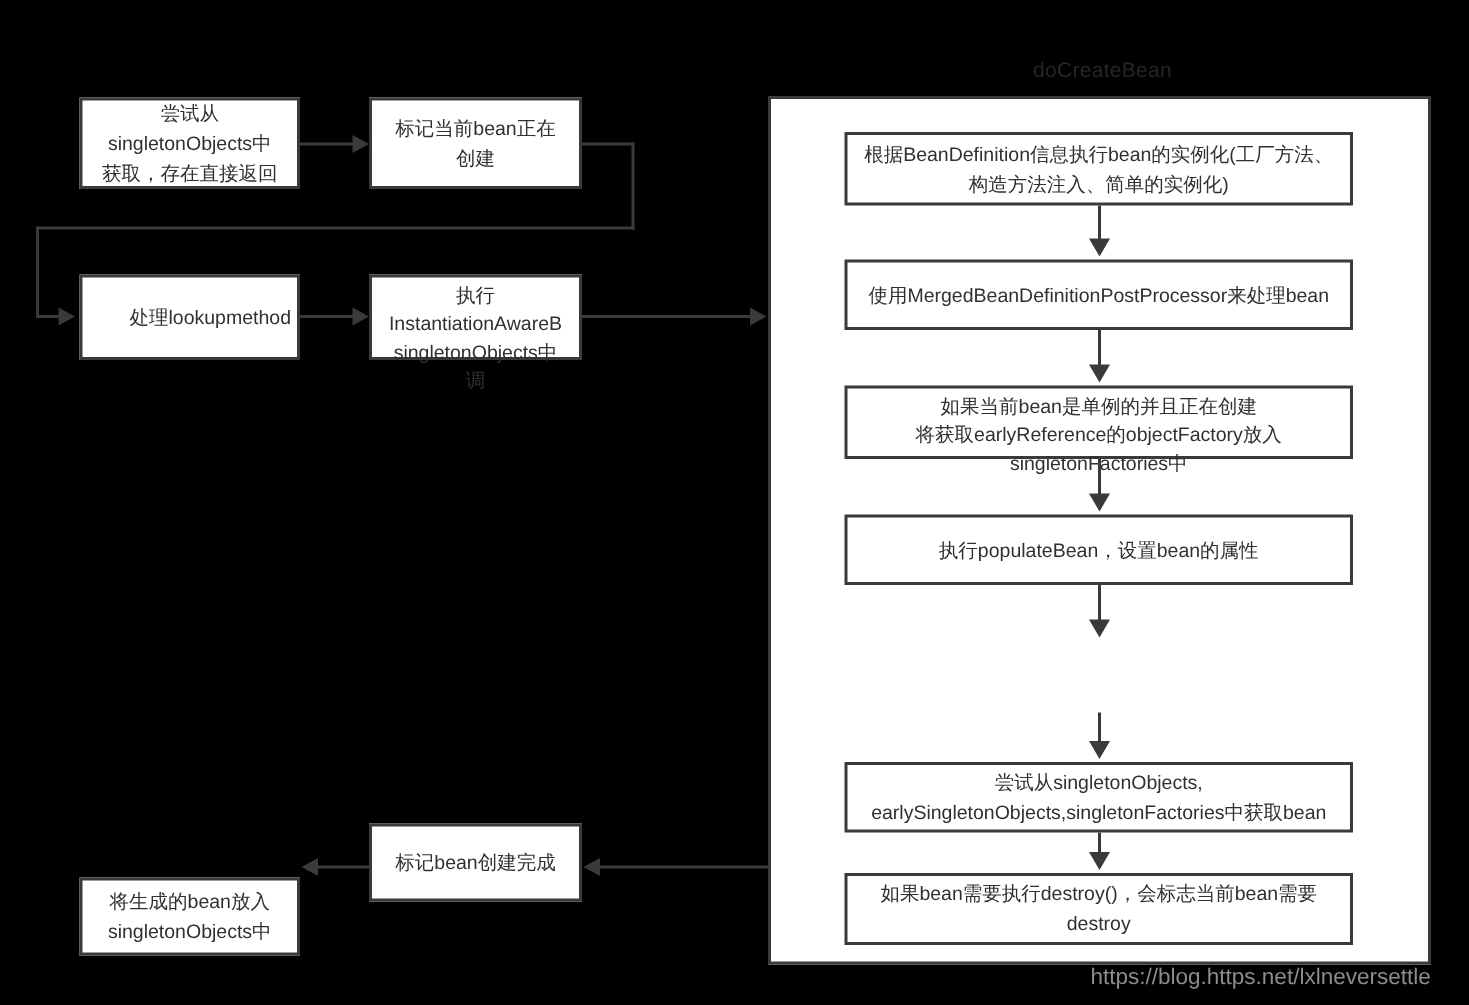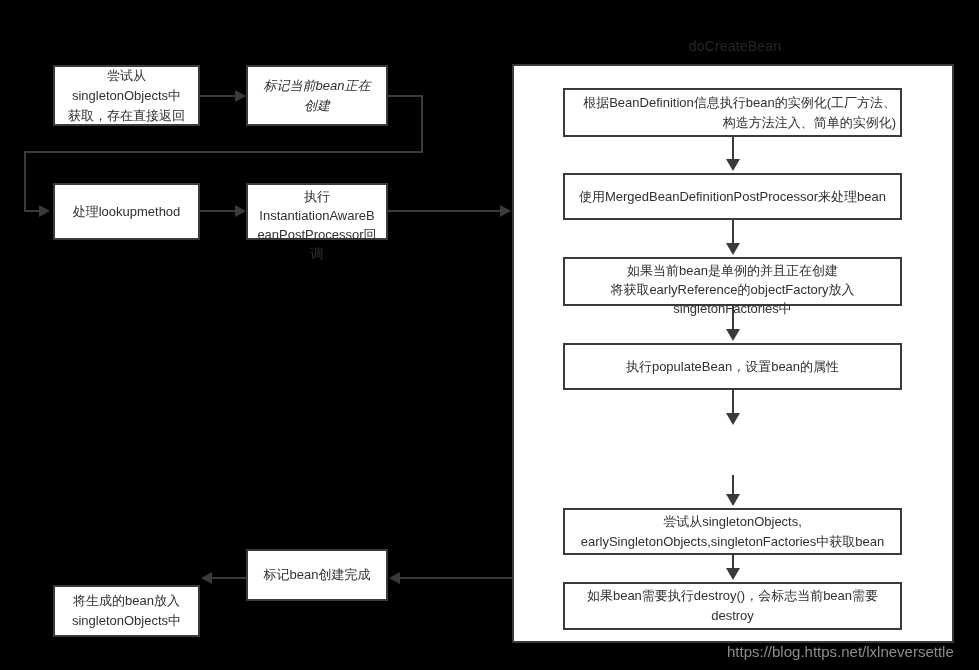--- a/index.html
+++ b/index.html
@@ -95,46 +95,46 @@
 
   <div class="panel" style="left:512px; top:64px; width:442px; height:579px;"></div>
   <div class="panel-title" style="left:635px; top:38px; width:200px;">doCreateBean</div>
 
   <div class="node" style="left:53px; top:65px; width:147px; height:61px;">
     <span class="txt">尝试从
 singletonObjects中
 获取，存在直接返回</span>
   </div>
 
-  <div class="node" style="left:246px; top:65px; width:142px; height:61px;font-style:italic;">
+  <div class="node" style="left:246px; top:65px; width:142px; height:61px;">
     <span class="txt">标记当前bean正在
 创建</span>
   </div>
 
-  <div class="node" style="left:53px; top:183px; width:147px; height:57px;">
+  <div class="node" style="left:53px; top:183px; width:147px; height:57px;text-align:right;">
     <span class="txt">处理lookupmethod</span>
   </div>
 
   <div class="node overflow" style="left:246px; top:183px; width:142px; height:57px;">
     <span class="txt">执行
 InstantiationAwareB
-eanPostProcessor回
+singletonObjects中
 调</span>
   </div>
 
   <div class="node" style="left:53px; top:549px; width:147px; height:52px;margin-top:36px;">
     <span class="txt">将生成的bean放入
 singletonObjects中</span>
   </div>
 
   <div class="node" style="left:246px; top:549px; width:142px; height:52px;">
     <span class="txt">标记bean创建完成</span>
   </div>
 
-  <div class="node" style="left:563px; top:88px; width:339px; height:49px;text-align:right;">
+  <div class="node" style="left:563px; top:88px; width:339px; height:49px;">
     <span class="txt">根据BeanDefinition信息执行bean的实例化(工厂方法、
 构造方法注入、简单的实例化)</span>
   </div>
 
   <div class="node" style="left:563px; top:173px; width:339px; height:47px;">
     <span class="txt">使用MergedBeanDefinitionPostProcessor来处理bean</span>
   </div>
 
   <div class="node overflow" style="left:563px; top:257px; width:339px; height:49px;">
     <span class="txt">如果当前bean是单例的并且正在创建

